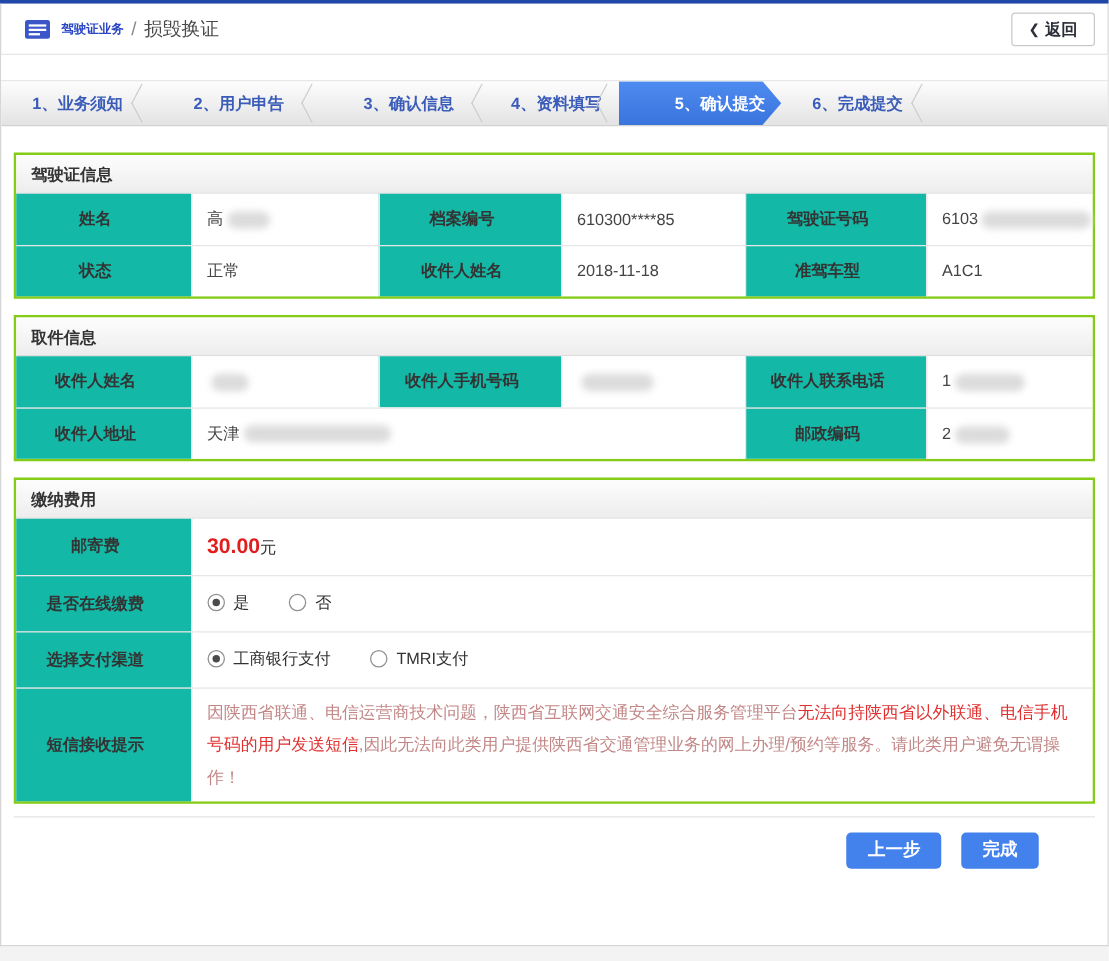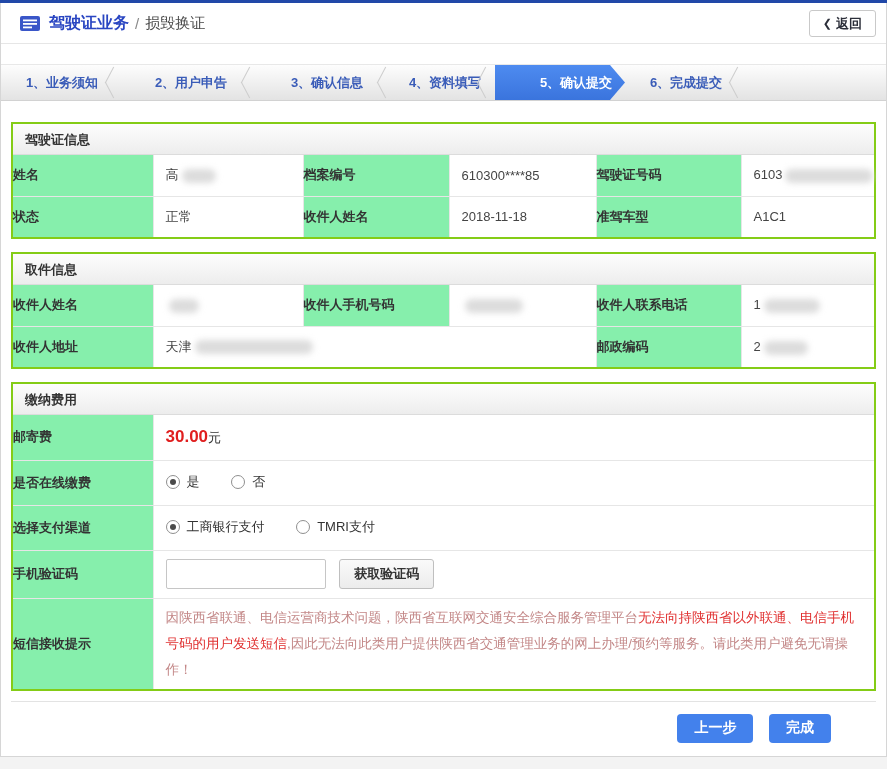--- a/index.html
+++ b/index.html
@@ -20,21 +20,21 @@
   }
   
   .header {
     height: 41px;
     display: flex; align-items: center;
     padding: 0 10px;
     border-bottom: 1px solid #e6e6e6;
     position: relative;
   }
   .title-icon { display: inline-block; width: 22px; height: 17px; margin: 0 8px 0 8px; }
-  .page-title { font-size: 16px; font-weight: bold; color: #2a46c2; }
+  .page-title { font-size: 10px; font-weight: bold; color: #2a46c2; }
   .title-sep { font-size: 15px; color: #888; margin: 0 6px; }
   .page-subtitle { font-size: 15px; color: #4a4a4a; }
   .back-btn {
     position: absolute; right: 10px; top: 7px;
     height: 27px; padding: 0 13px;
     background: #fff;
     border: 1px solid #c9c9c9; border-radius: 3px;
     font-size: 13px; font-weight: bold; color: #2c2f3a;
     display: flex; align-items: center; gap: 4px;
     cursor: pointer;
@@ -84,22 +84,22 @@
     background: linear-gradient(#fdfdfd, #ededed);
     border-bottom: 1px solid #dcdcdc;
   }
   table { width: 100%; border-collapse: collapse; table-layout: fixed; }
   td { border: 1px solid #e6e6e6; font-size: 13px; }
   tr:first-child td { border-top: none; }
   td:first-child { border-left: none; }
   td:last-child { border-right: none; }
   tr:last-child td { border-bottom: none; }
   td.lbl {
-    background: #86efac;
-    text-align: left;
+    background: #14b8a6;
+    text-align: center;
     padding-right: 13px;
     font-weight: bold; color: #333;
     height: 41px;
   }
   td.val { background: #fff; padding-left: 12px; color: #444; }
   .fee-table td.lbl { height: 45px; }
   .blur {
     display: inline-block; height: 14px; border-radius: 7px;
     background: #dcdcdc; filter: blur(3px);
     vertical-align: middle; margin-left: 3px;
@@ -313,27 +313,20 @@
               <span class="radio checked"></span>
               <span>工商银行支付</span>
             </label>
             <label class="radio-opt">
               <span class="radio"></span>
               <span>TMRI支付</span>
             </label>
           </td>
         </tr>
         <tr>
-          <td class="lbl" style="height:48px">手机验证码</td>
-          <td class="val">
-            <input class="code-input" type="text" value="" style="">
-            <button class="code-btn">获取验证码</button>
-          </td>
-        </tr>
-        <tr>
           <td class="lbl" style="height:62px">短信接收提示</td>
           <td class="val warn">
             <span class="w-light">因陕西省联通、电信运营商技术问题，陕西省互联网交通安全综合服务管理平台</span><span class="w-dark">无法向持陕西省以外联通、电信手机号码的用户发送短信</span><span class="w-light">,因此无法向此类用户提供陕西省交通管理业务的网上办理/预约等服务。请此类用户避免无谓操作！</span>
           </td>
         </tr>
       </tbody>
         </table>
     </div>
 
   </div>

